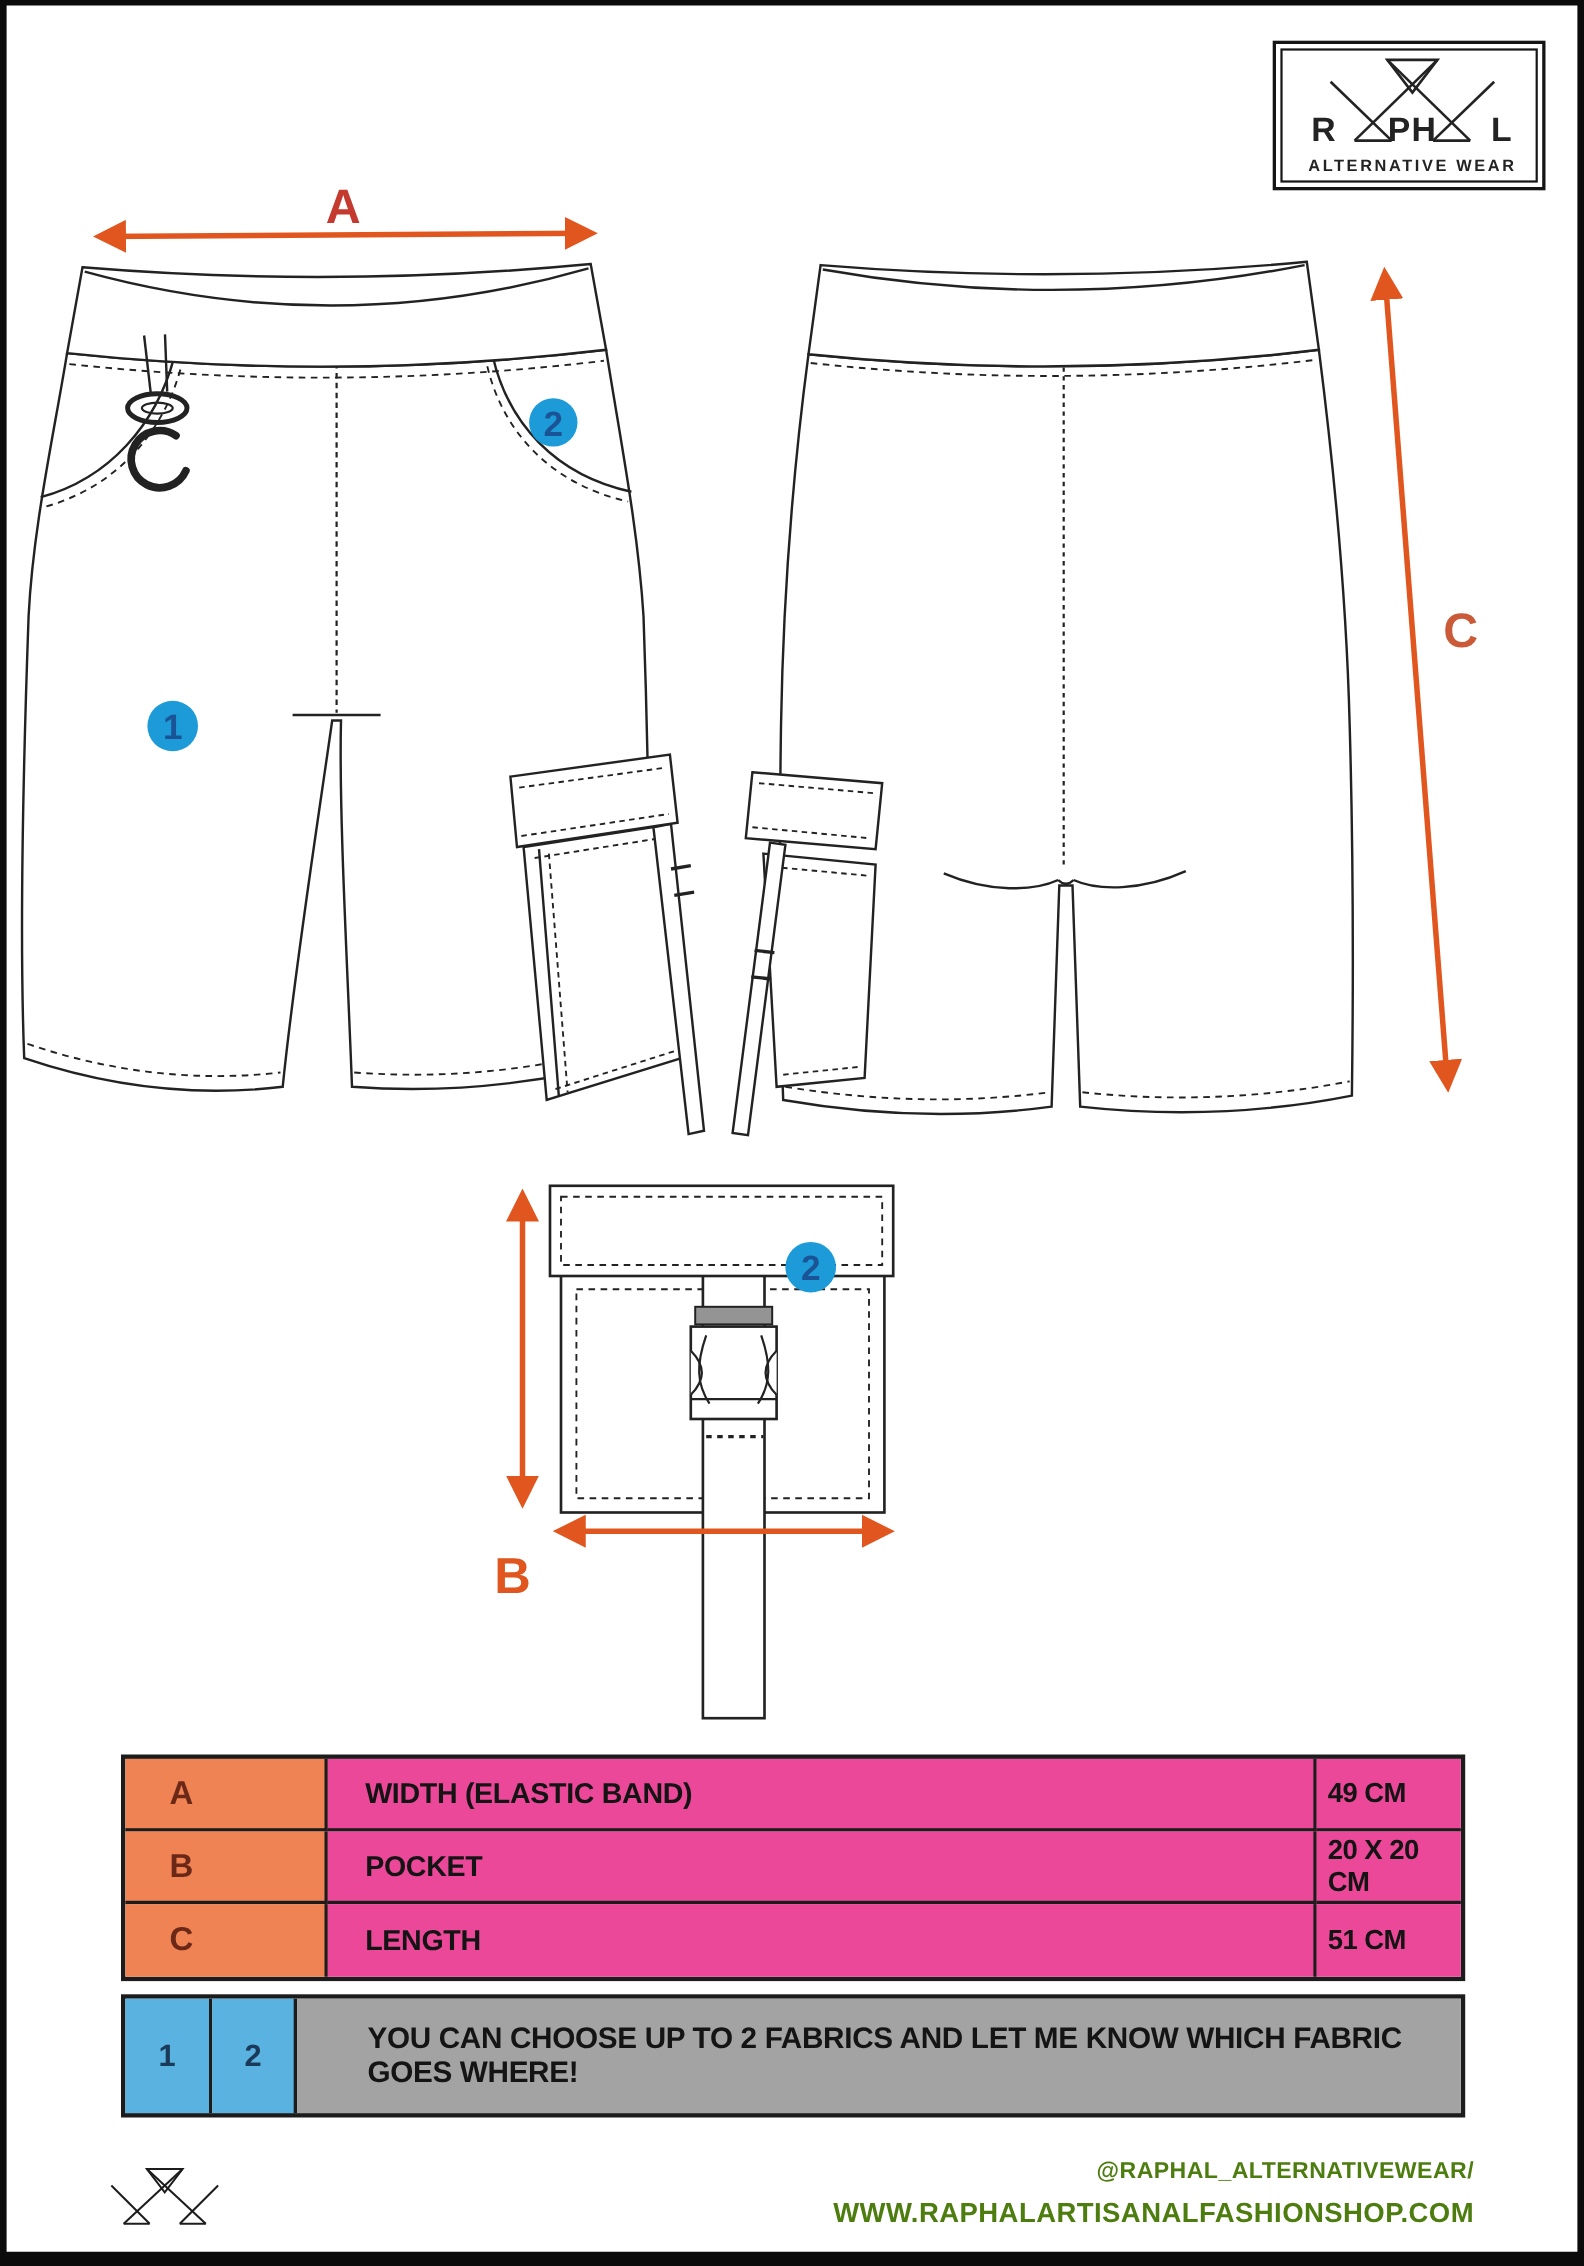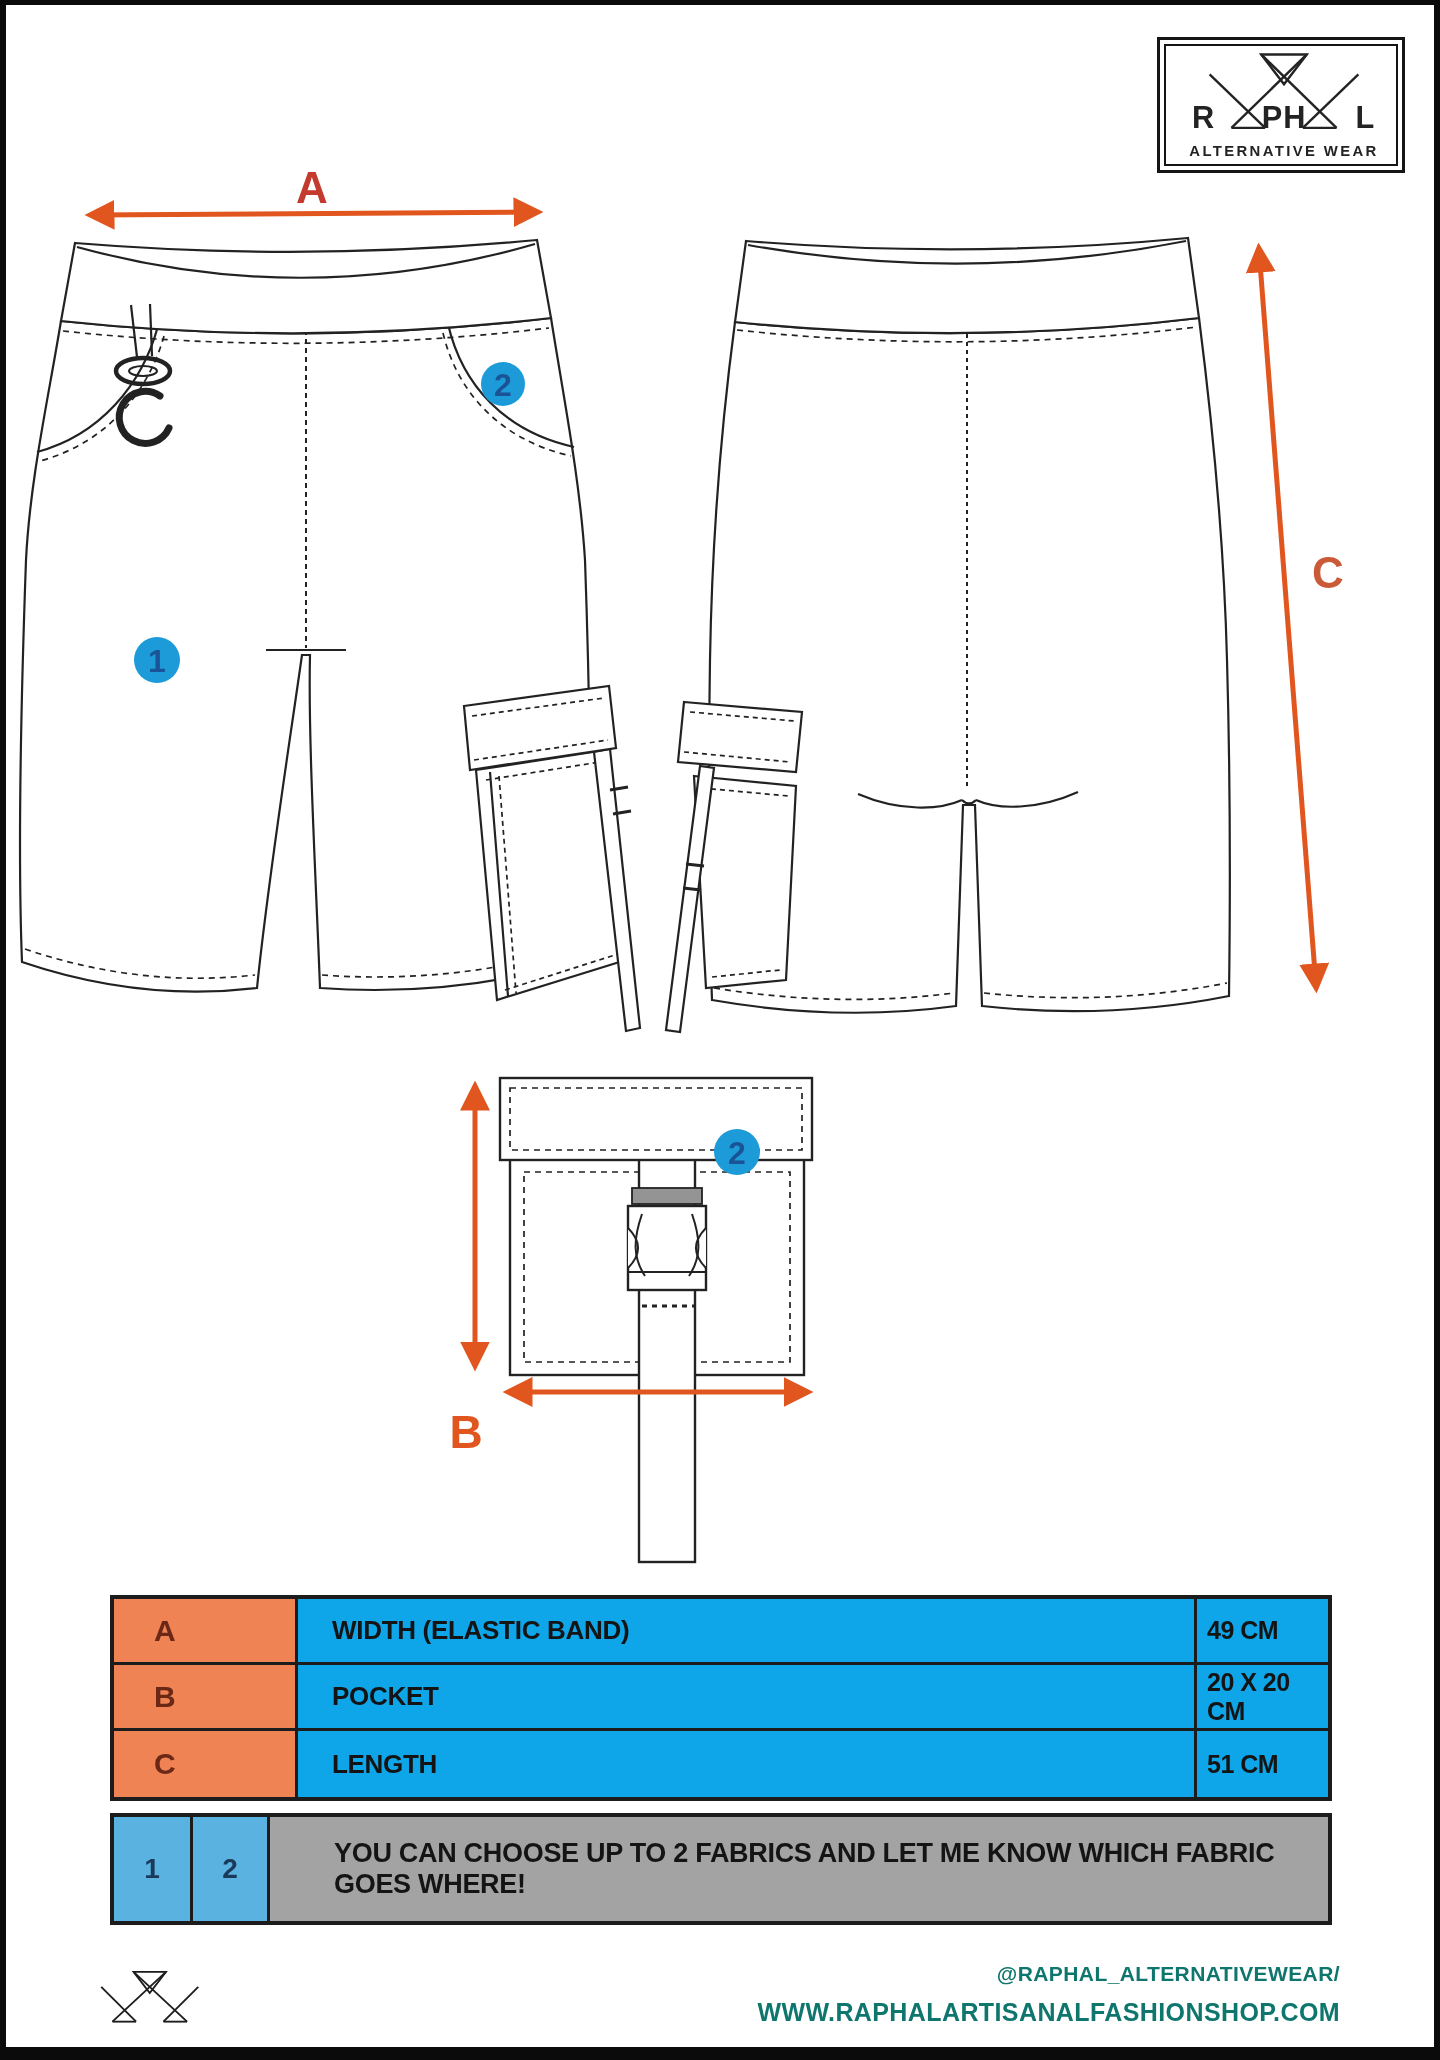--- a/index.html
+++ b/index.html
@@ -18,21 +18,21 @@
   }
   .logo-inner{position:absolute;inset:4px;border:2px solid #151515;}
   
   .spec-table{
     position:absolute;left:110px;top:1595px;width:1222px;height:206px;
     border:4px solid #1c1c1c;box-sizing:border-box;z-index:5;
     display:grid;grid-template-columns:184px 1fr 131px;grid-auto-rows:1fr;
   }
   .spec-table .cell{
     display:flex;align-items:center;box-sizing:border-box;
-    border-bottom:3px solid #1c1c1c;background:#0ea5e9;
+    border-bottom:3px solid #1c1c1c;background:#ec4899;
   }
   .spec-table .row-last{border-bottom:none;}
   .spec-table .key{
     background:#ef8354;border-right:3px solid #1c1c1c;
     padding-left:40px;font-weight:bold;font-size:30px;color:#6b2817;
   }
   .spec-table .desc{
     border-right:3px solid #1c1c1c;padding-left:34px;
     font-weight:bold;font-size:26px;color:#141414;letter-spacing:-0.3px;
   }
@@ -51,21 +51,21 @@
     font-weight:bold;font-size:28px;color:#1b3a5a;
   }
   .note-block .ntext{
     display:flex;align-items:center;background:#a3a3a3;
     padding-left:64px;font-weight:bold;font-size:27px;color:#141414;letter-spacing:-0.3px;
   }
   
   .footer-mark{position:absolute;left:95px;top:1948px;z-index:5;}
   .social{
     position:absolute;right:100px;text-align:right;z-index:5;
-    font-weight:bold;color:#0f766e;letter-spacing:0.4px;
+    font-weight:bold;color:#4d7c0f;letter-spacing:0.4px;
   }
   .social.line1{top:1962px;font-size:21px;}
   .social.line2{top:1998px;font-size:25px;}
   .diagram{position:absolute;left:0;top:0;z-index:1;}
   svg text.mlabel{font-family:"Liberation Sans", sans-serif;font-weight:bold;}
   svg text.marker-num{font-family:"Liberation Sans", sans-serif;font-weight:bold;font-size:32px;}
   svg text.logo-word{font-family:"Liberation Sans", sans-serif;font-weight:600;fill:#232323;}
 </style>
 </head>
 <body>

